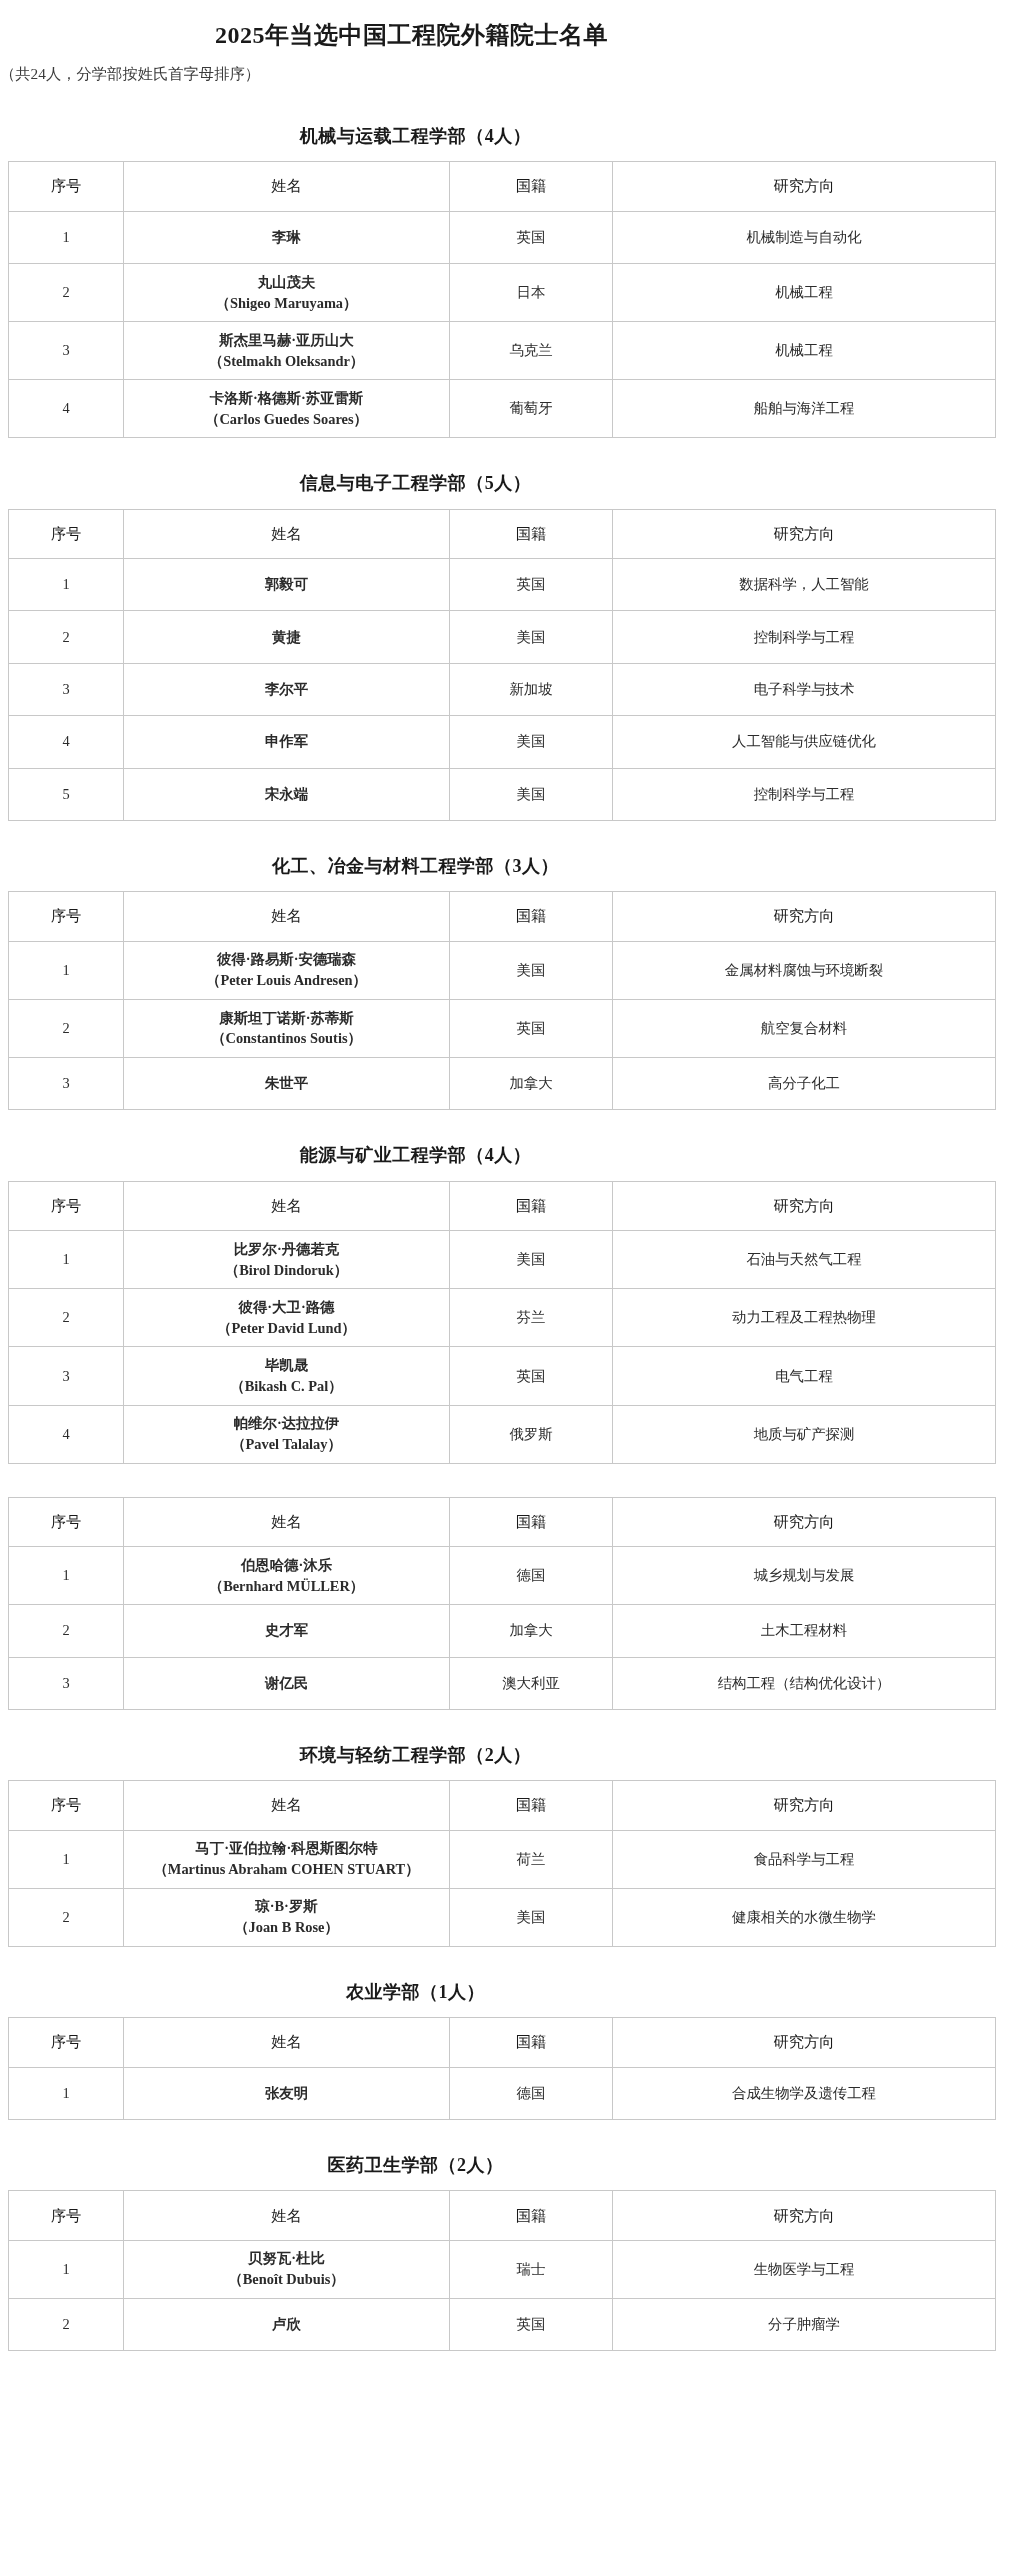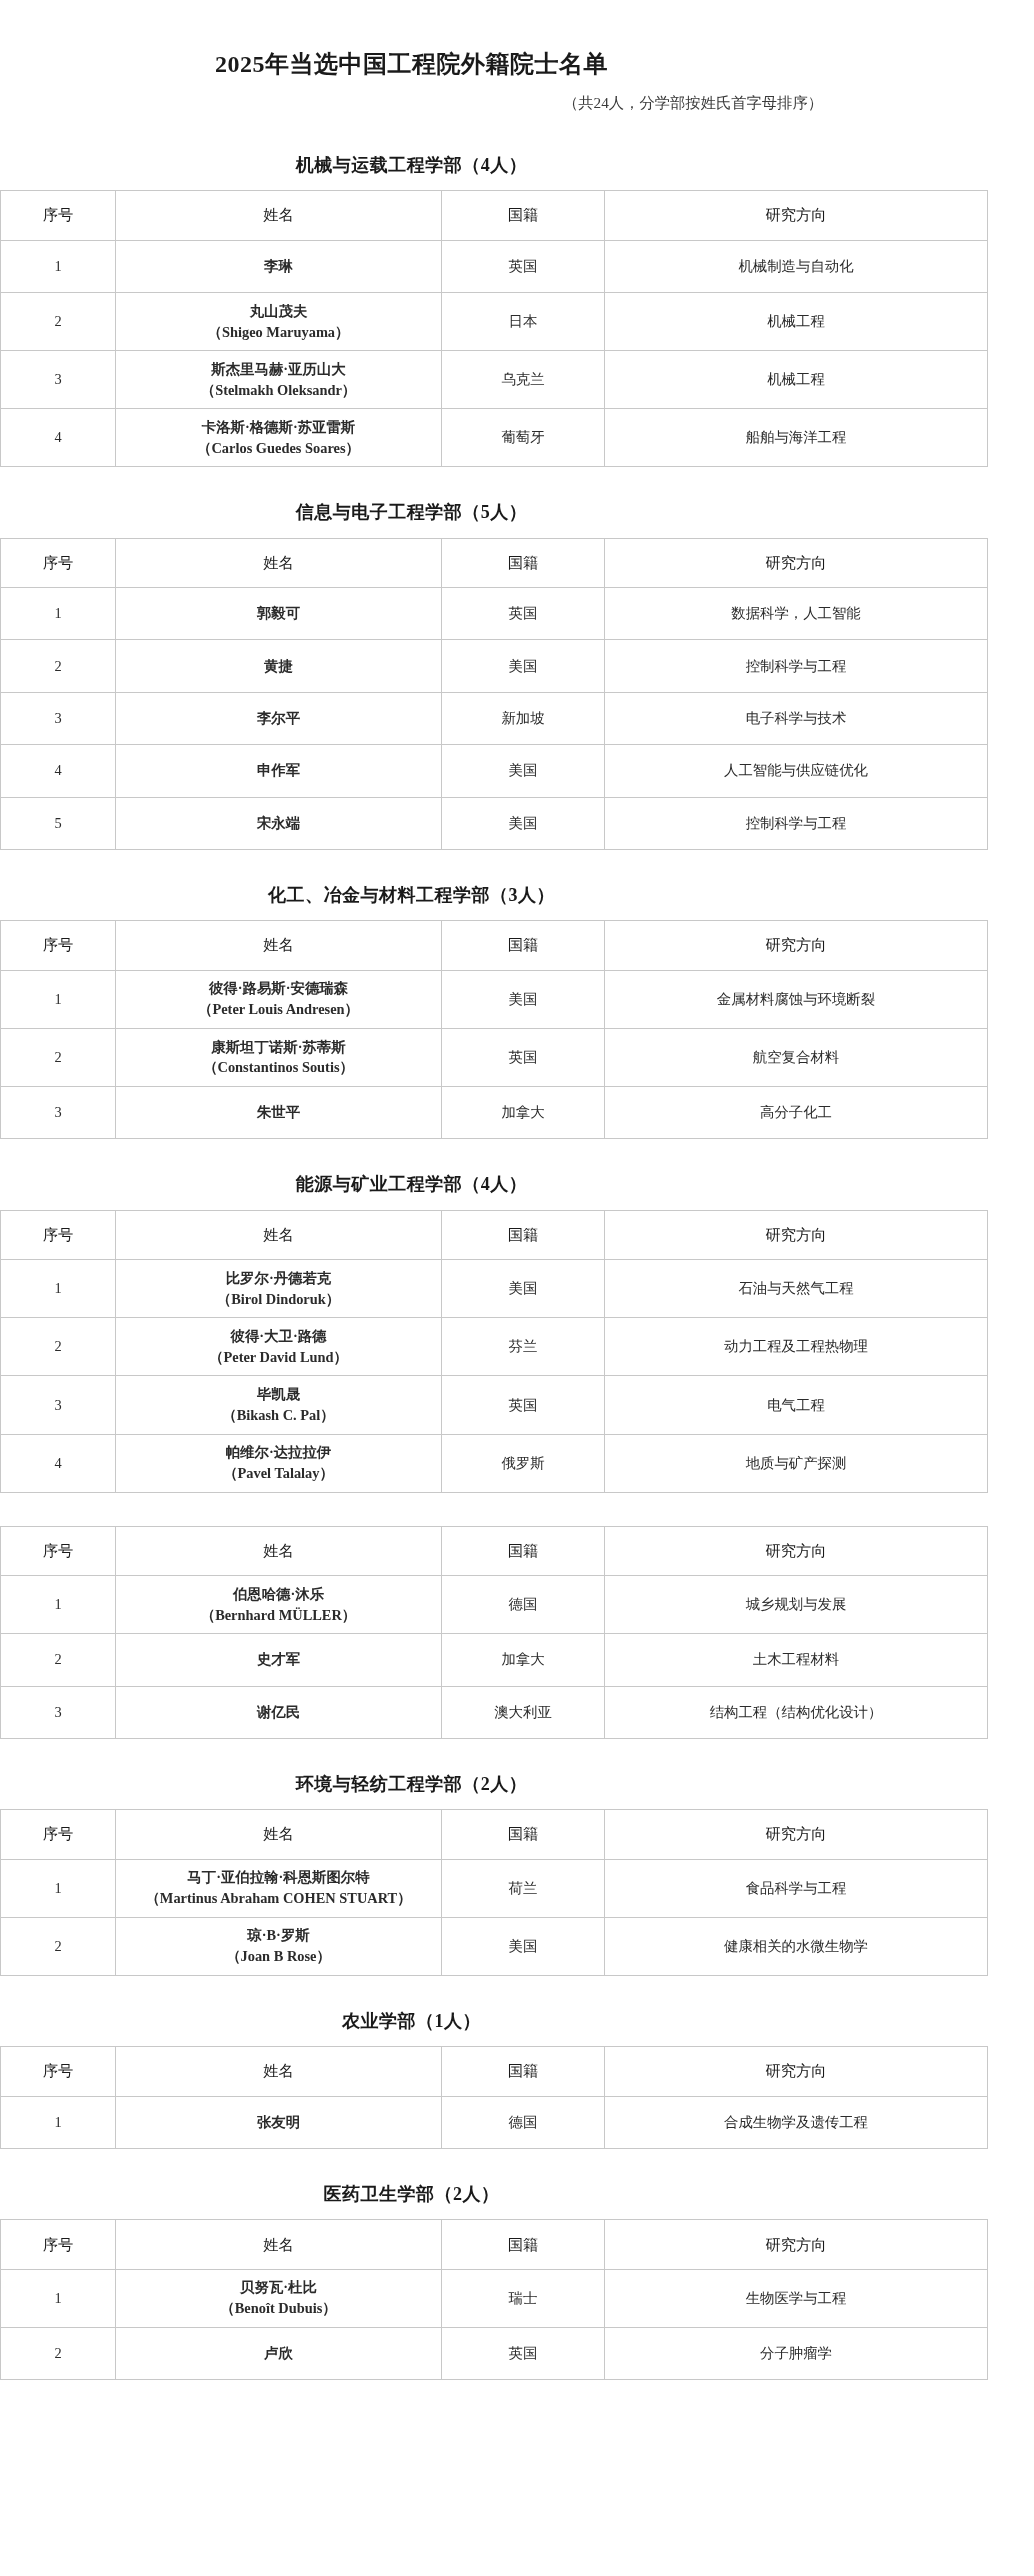--- a/index.html
+++ b/index.html
@@ -10,39 +10,39 @@
   body {
     width: 1035px;
     font-family: "Liberation Serif", "DejaVu Serif", serif;
     color: #1a1a1a;
     -webkit-font-smoothing: antialiased;
   }
   .page {
     width: 823px;
     box-sizing: border-box;
     padding: 9.6px 0 19px 0;
-    margin-top: 29px;
   }
   .doc-title {
     text-align: center;
     font-size: 24px;
     font-weight: bold;
     letter-spacing: 0.5px;
     margin: 7.7px 0 0 0;
     line-height: 1.5;
   }
   .doc-subtitle {
-    text-align: right;
+    text-align: left;
     font-size: 15.3px;
     color: #3a3a3a;
     margin: 9.6px 0 0 0;
     line-height: 1.5;
   }
   .section {
     margin-top: 33px;
+    padding-left: 8px;
   }
   .section:first-of-type {
     margin-top: 38px;
   }
   .section-title {
     text-align: center;
     font-size: 18px;
     font-weight: bold;
     margin: 0 0 13.4px 0;
     letter-spacing: 0.5px;

